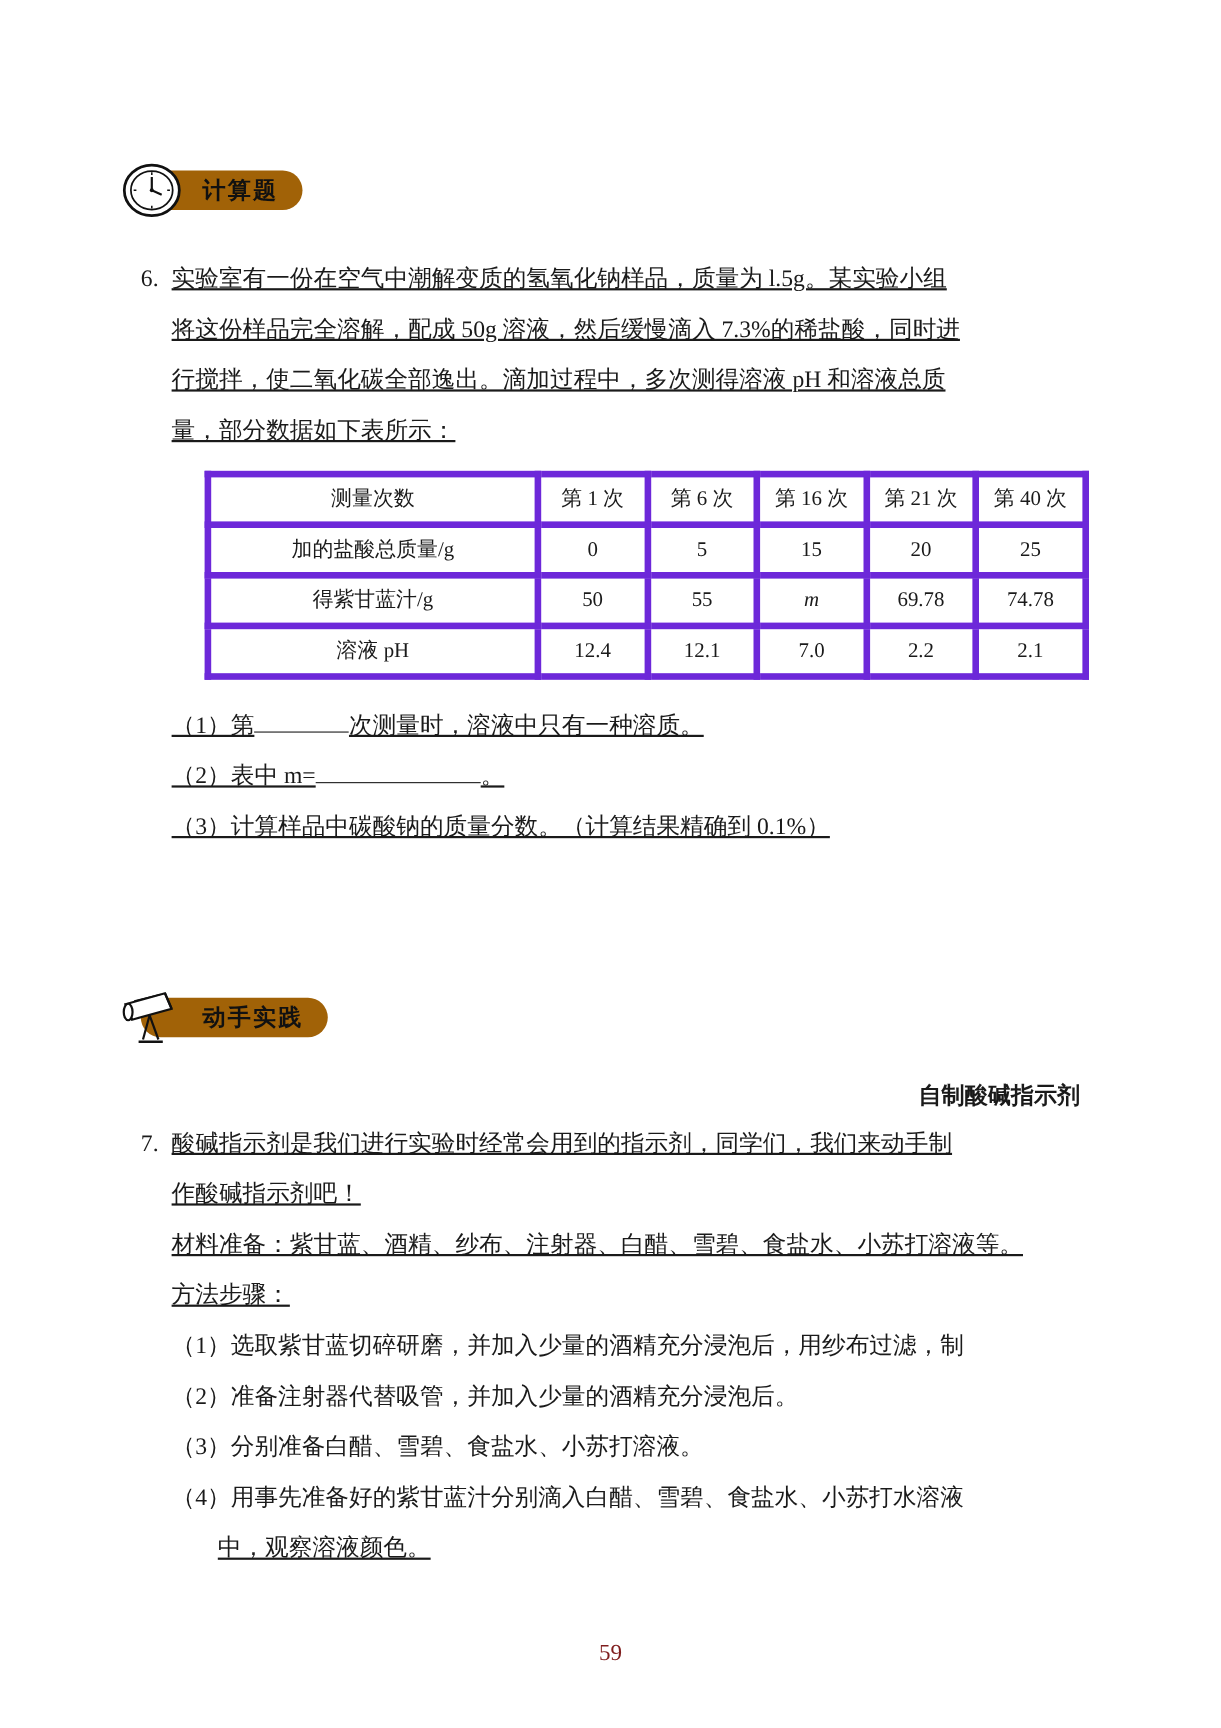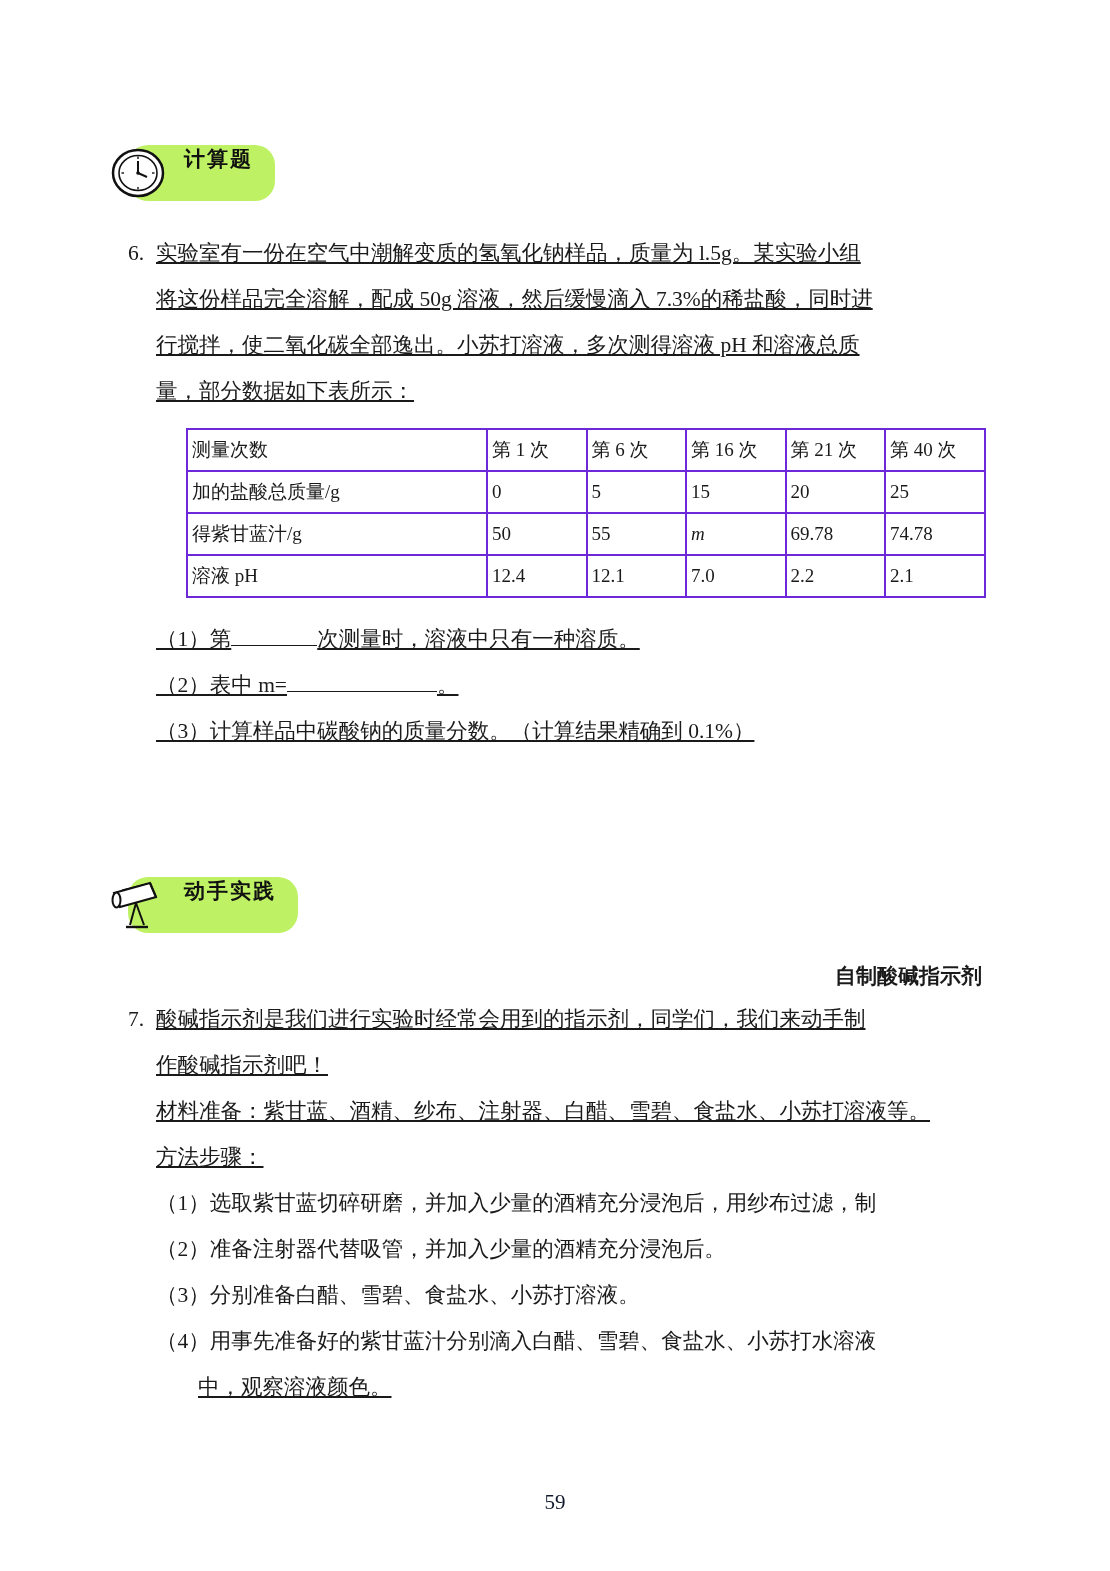--- a/index.html
+++ b/index.html
@@ -27,22 +27,23 @@
   
   .section-head {
     display: flex;
     align-items: center;
     height: 46px;
     margin-bottom: 34px;
   }
   .pill {
     position: relative;
     display: flex;
-    height: 56px;
-    background: #bef264;
+    align-items: center;
+    height: 36px;
+    background: #a16207;
     border-radius: 20px;
     padding: 0 22px 0 56px;
   }
   .pill-label {
     font-family: "Liberation Sans", "DejaVu Sans", sans-serif;
     font-weight: bold;
     font-size: 21px;
     letter-spacing: 2px;
     color: #111;
   }
@@ -83,22 +84,23 @@
   .tbl-wrap {
     margin: 14px 0 18px 30px;
   }
   table.data {
     border-collapse: collapse;
     table-layout: fixed;
     width: 798px;
     font-size: 19px;
   }
   table.data td {
-    border: 2px solid #6d28d9;
+    border: 6px solid #6d28d9;
     height: 36px;
+    text-align: center;
     vertical-align: middle;
     line-height: 1.2;
     padding: 2px 4px;
   }
   table.data col.lbl { width: 300px; }
   table.data col.val { width: 99.5px; }
   .ital { font-style: italic; }
 
   
   .blank {
@@ -120,21 +122,21 @@
 
   .spacer-lg { height: 128px; }
 
   .page-no {
     position: absolute;
     left: 0;
     right: 0;
     bottom: 56px;
     text-align: center;
     font-size: 21px;
-    color: #0f172a;
+    color: #7f1d1d;
   }
   .list-row {
     display: flex;
   }
   .list-row .marker {
     flex: none;
   }
   .list-row .content {
     flex: 1;
     text-align: justify;
@@ -164,21 +166,21 @@
       </span>
       <span class="pill-label">计算题</span>
     </div>
   </div>
 
   <div class="q">
     <div class="q-num">6.</div>
     <div class="q-body">
       <p>实验室有一份在空气中潮解变质的氢氧化钠样品，质量为 l.5g。某实验小组</p>
       <p>将这份样品完全溶解，配成 50g 溶液，然后缓慢滴入 7.3%的稀盐酸，同时进</p>
-      <p>行搅拌，使二氧化碳全部逸出。小苏打溶液，多次测得溶液 pH 和溶液总质</p>
+      <p>行搅拌，使二氧化碳全部逸出。滴加过程中，多次测得溶液 pH 和溶液总质</p>
       <p>量，部分数据如下表所示：</p>
 
       <div class="tbl-wrap">
         <table class="data">
           <colgroup>
             <col class="lbl">
               <col class="val">
               <col class="val">
               <col class="val">
               <col class="val">

